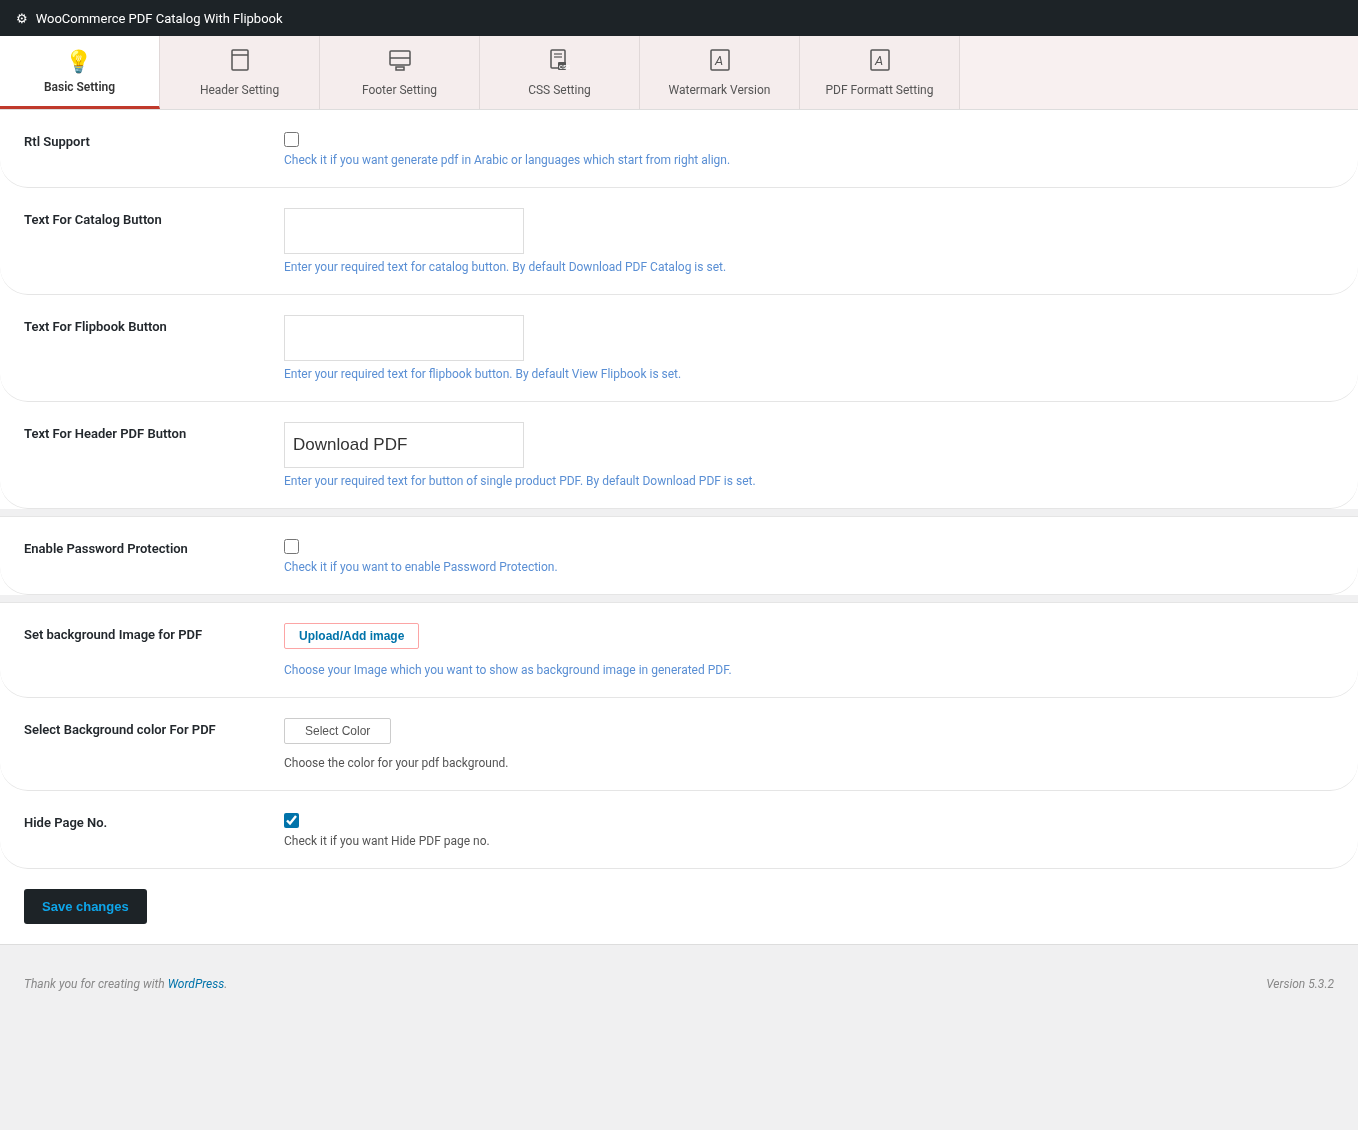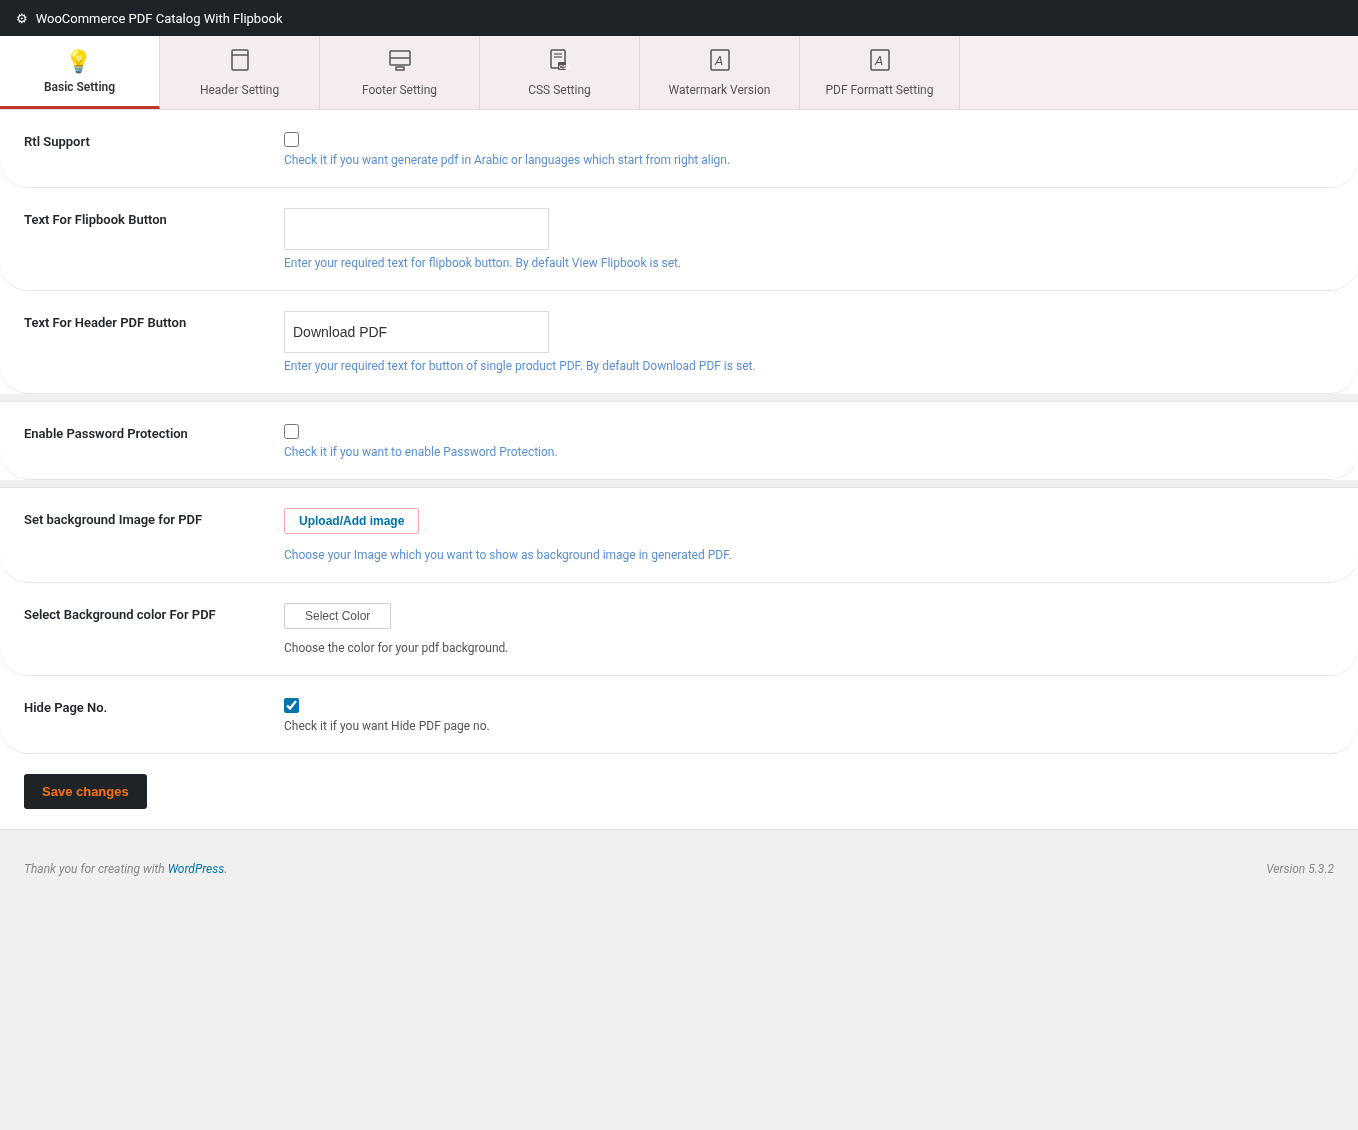--- a/index.html
+++ b/index.html
@@ -97,25 +97,25 @@
     input[type="checkbox"] {
       width: 15px;
       height: 15px;
       margin-top: 2px;
       cursor: pointer;
       accent-color: #0073aa;
     }
 
     
     input[type="text"] {
-      width: 265px;
+      width: 240px;
       padding: 12px 8px;
       border: 1px solid #ddd;
       background: #fff;
-      font-size: 14px;
+      font-size: 17px;
       color: #333;
       display: block;
       margin-bottom: 4px;
     }
 
     
     .btn-upload {
       background: #fff;
       border: 1px solid #fca5a5;
       color: #0073aa;
@@ -139,21 +139,21 @@
       border-radius: 2px;
       display: inline-flex;
       align-items: flex-end;
       gap: 6px;
       margin-bottom: 6px;
     }
 
     
     #save-changes-btn {
       background: #1d2327;
-      color: #f97316;
+      color: #0ea5e9;
       border: none;
       padding: 10px 18px;
       font-size: 13px;
       font-weight: 600;
       cursor: pointer;
       border-radius: 3px;
       margin: 20px 24px;
     }
 
     
@@ -238,20 +238,27 @@
   <div class="setting-row">
     <div class="setting-label">Rtl Support</div>
     <div class="setting-control">
       <div class="checkbox-wrap">
         <input type="checkbox" id="rtl-support" style="">
       </div>
       <div class="setting-description">Check it if you want generate pdf in Arabic or languages which start from right align.</div>
     </div>
   </div>
 
+  <div class="setting-row">
+    <div class="setting-label">Text For Catalog Button</div>
+    <div class="setting-control">
+      <input type="text" value="" style="">
+      <div class="setting-description">Enter your required text for catalog button. By default Download PDF Catalog is set.</div>
+    </div>
+  </div>
 
   <div class="setting-row">
     <div class="setting-label">Text For Flipbook Button</div>
     <div class="setting-control">
       <input type="text" value="" style="">
       <div class="setting-description">Enter your required text for flipbook button. By default View Flipbook is set.</div>
     </div>
   </div>
 
   <div class="setting-row">

